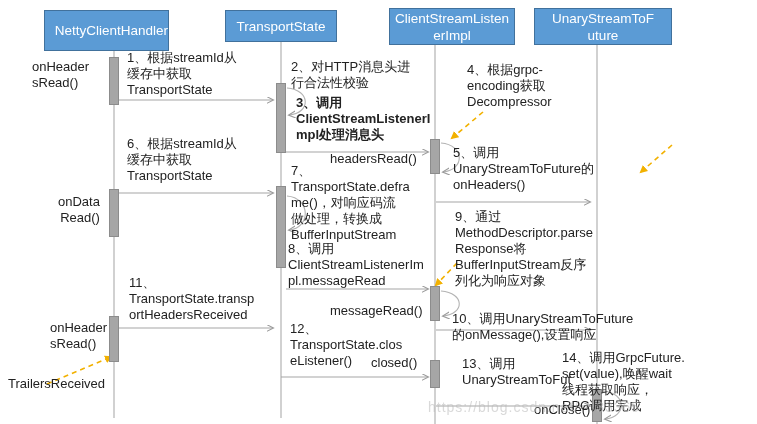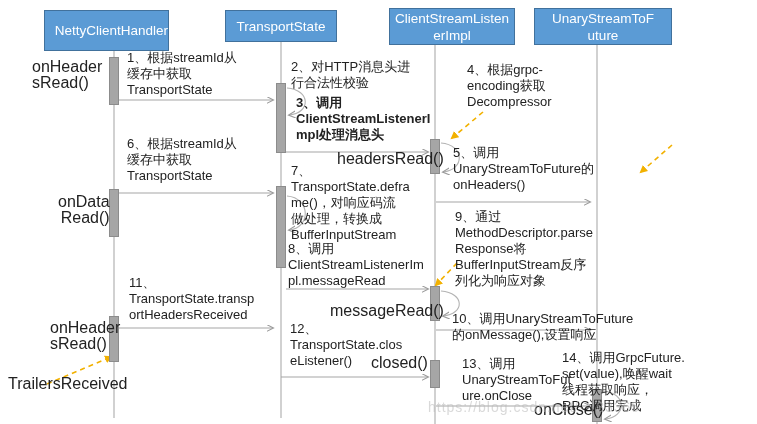--- a/index.html
+++ b/index.html
@@ -11,21 +11,21 @@
   .actor-box{
     position:absolute;z-index:2;background:#5B9BD5;border:1px solid #41719C;
     color:#fff;font-size:13.5px;line-height:17px;display:flex;flex-direction:column;
     align-items:center;justify-content:center;text-align:center;box-sizing:border-box;
   }
   .bar{
     position:absolute;z-index:2;width:10px;background:#A6A6A6;border:1px solid #8C8C8C;
     box-sizing:border-box;
   }
   .msg{position:absolute;z-index:3;font-size:13px;line-height:16px;white-space:nowrap;}
-  .lbl{position:absolute;z-index:3;font-size:16px;line-height:16px;white-space:nowrap;}
+  .lbl{position:absolute;z-index:3;font-size:13px;line-height:16px;white-space:nowrap;}
   .watermark{
     position:absolute;z-index:4;font-size:14px;letter-spacing:1px;
     color:rgba(185,185,185,0.55);white-space:nowrap;
   }
 </style>
 </head>
 <body>
 
 <div id="diagram">
   <svg id="wires" width="757" height="424" viewBox="0 0 757 424">
@@ -142,21 +142,20 @@
       <div>ortHeadersReceived</div>
     </div>
     <div class="msg" style="left: 290px; top: 321px;">
       <div>12、</div>
       <div>TransportState.clos</div>
       <div>eListener()</div>
     </div>
     <div class="msg" style="left: 462px; top: 356px;">
       <div>13、调用</div>
       <div>UnaryStreamToFut</div>
-      <div>ure.onClose</div>
     </div>
     <div class="msg" style="left: 562px; top: 350px;">
       <div>14、调用GrpcFuture.</div>
       <div>set(value),唤醒wait</div>
       <div>线程获取响应，</div>
       <div>RPC调用完成</div>
     </div>
     <div class="lbl" style="left: 32px; top: 59px;">
       <div>onHeader</div>
       <div>sRead()</div>
@@ -165,21 +164,21 @@
       <div>onData</div>
       <div>Read()</div>
     </div>
     <div class="lbl" style="left: 50px; top: 320px;">
       <div>onHeader</div>
       <div>sRead()</div>
     </div>
     <div class="lbl" style="left: 8px; top: 376px;">
       <div>TrailersReceived</div>
     </div>
-    <div class="lbl" style="left: 330px; top: 151px; margin-left: 7px;">
+    <div class="lbl" style="left: 330px; top: 151px;">
       <div>headersRead()</div>
     </div>
     <div class="lbl" style="left: 330px; top: 303px;">
       <div>messageRead()</div>
     </div>
     <div class="lbl" style="left: 371px; top: 355px;">
       <div>closed()</div>
     </div>
     <div class="lbl" style="left: 534px; top: 402px;">
       <div>onClose()</div>

